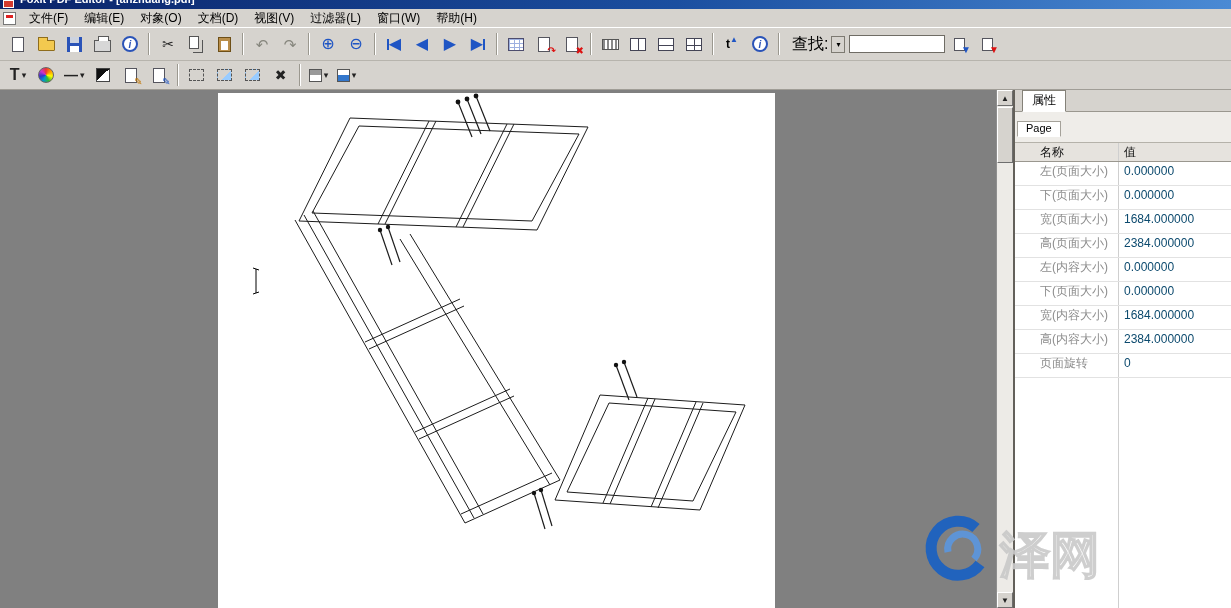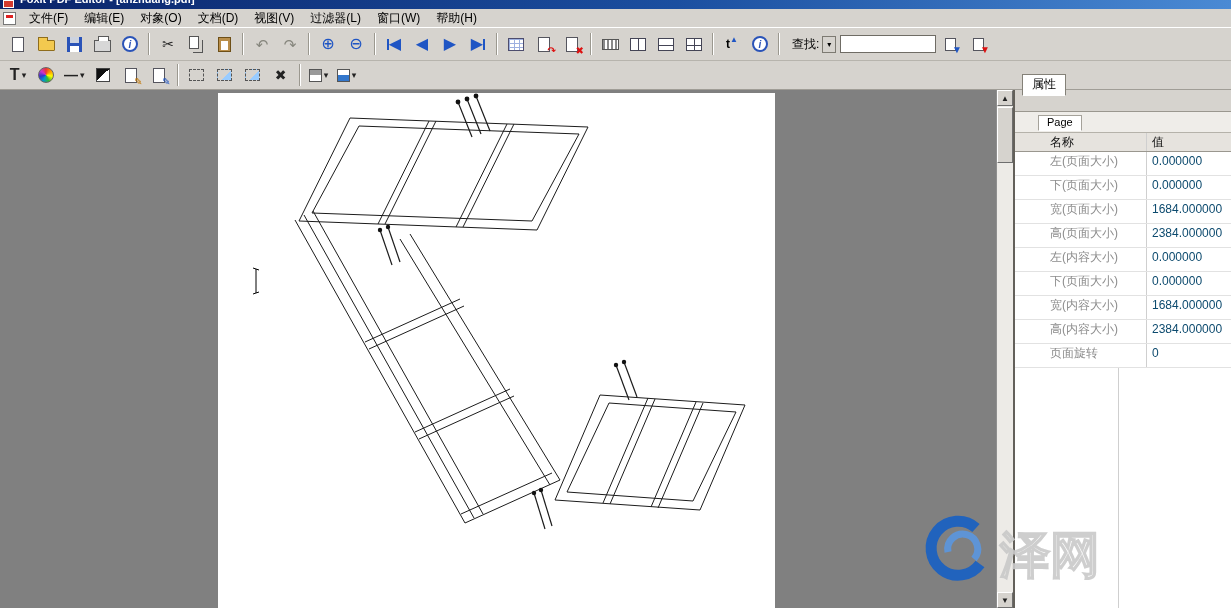--- a/index.html
+++ b/index.html
@@ -50,21 +50,21 @@
 .ic-overlay .ov{position:absolute;right:-6px;bottom:-4px;font-size:10px;font-weight:bold;color:#d11;line-height:1;}
 .ic-overlay .ov.bl{color:#1f55c4;}
 .ic-overlay .ov.or{color:#c07400;}
 .ic-keyboard{width:17px;height:11px;border:1px solid #555;display:inline-block;background:repeating-linear-gradient(90deg,#8a8a8a 0 2px,#fff 2px 4px);}
 .ic-split{width:16px;height:13px;border:1px solid #445;background:#fff;position:relative;display:inline-block;}
 .ic-split.v::after{content:"";position:absolute;left:7px;top:0;bottom:0;width:1px;background:#445;}
 .ic-split.h::before{content:"";position:absolute;top:6px;left:0;right:0;height:1px;background:#445;}
 .ic-split.q::after{content:"";position:absolute;left:7px;top:0;bottom:0;width:1px;background:#445;}
 .ic-split.q::before{content:"";position:absolute;top:6px;left:0;right:0;height:1px;background:#445;}
 .find{display:flex;align-items:center;margin-left:8px;}
-.find-label{font-size:12px;}
+.find-label{font-size:16px;}
 .find-dd{width:14px;height:17px;border:1px solid #7d7a72;background:#d6d3ce;font-size:8px;display:inline-flex;align-items:center;justify-content:center;margin-left:3px;}
 .find-input{width:96px;height:18px;border:1px solid #6f6c65;margin-left:4px;font-size:12px;padding:0 3px;background:#fff;}
 .ic-wheel{width:16px;height:16px;border-radius:50%;border:1px solid #666;display:inline-block;background:conic-gradient(#e33,#f90,#ff0,#3b3,#09c,#33c,#c3c,#e33);}
 .ic-fillsq{width:14px;height:14px;border:1px solid #444;display:inline-block;background:linear-gradient(135deg,#111 50%,#fff 50%);}
 .ic-dash{width:15px;height:12px;border:1px dashed #555;display:inline-block;}
 .ic-dash2{width:15px;height:12px;border:1px dashed #555;display:inline-block;background:linear-gradient(135deg,transparent 60%,#9cf 60%);}
 .ic-drop{width:13px;height:13px;border:1px solid #555;display:inline-block;background:linear-gradient(180deg,#9a9a9a 50%,#fff 50%);}
 .ic-bucket{width:13px;height:13px;border:1px solid #555;display:inline-block;background:linear-gradient(180deg,#fff 50%,#3377cc 50%);}
 .tsmall{font-size:12px;font-weight:bold;}
 .tsup{font-size:8px;color:#1f55c4;position:relative;top:-5px;}
@@ -75,28 +75,28 @@
 .pdfpage{position:absolute;left:218px;top:3px;width:557px;height:515px;background:#fff;}
 
 
 .vscroll{width:17px;background:#edebe7;border-left:1px solid #8f8f8f;display:flex;flex-direction:column;}
 .sbtn{height:16px;background:#d6d3ce;border:1px solid;border-color:#fff #6e6e6e #6e6e6e #fff;font-size:8px;color:#222;display:flex;align-items:center;justify-content:center;}
 .sthumb{height:56px;background:#d6d3ce;border:1px solid;border-color:#fff #6e6e6e #6e6e6e #fff;margin:1px 0;}
 .strack{flex:1;}
 
 
 .panel{width:218px;background:#fff;border-left:2px solid #63605a;display:flex;flex-direction:column;font-size:12px;}
-.ptabs{background:#d6d3ce;height:22px;display:flex;align-items:flex-end;padding:3px 0 16px 7px;border-bottom:1px solid #9a978f;}
+.ptabs{background:#d6d3ce;height:22px;display:flex;align-items:flex-end;padding:3px 0 0 7px;border-bottom:1px solid #9a978f;}
 .ptab{background:#fff;border:1px solid #848178;border-bottom:1px solid #fff;padding:1px 9px 2px;position:relative;top:1px;cursor:default;}
-.ptabs2{background:#efede9;height:21px;display:flex;align-items:flex-start;padding:2px 0 0 23px;border-bottom:1px solid #b5b2aa;}
+.ptabs2{background:#efede9;height:31px;display:flex;align-items:center;padding:2px 0 0 2px;border-bottom:1px solid #b5b2aa;}
 .ptab2{background:#fff;border:1px solid #a5a29a;border-bottom:1px solid #fff;padding:0 8px 2px;position:relative;top:1px;font-size:11px;cursor:default;}
 .trow{display:flex;height:24px;line-height:19px;border-bottom:1px solid #e2e2e2;}
 .theader{height:19px;line-height:18px;border-bottom:1px solid #9a978f;background:#e6e3de;}
 .theader .tname,.theader .tval{color:#111;}
-.tname{width:104px;padding-left:7px;color:#8c8c8c;border-right:1px solid #cfcfcf;overflow:hidden;white-space:nowrap;margin-left:28px;}
+.tname{width:104px;padding-left:25px;color:#8c8c8c;border-right:1px solid #cfcfcf;overflow:hidden;white-space:nowrap;}
 .tval{flex:1;padding-left:5px;color:#0c4a6e;overflow:hidden;white-space:nowrap;}
 .tfill{flex:1;display:flex;}
 .tfill-left{width:104px;border-right:1px solid #cfcfcf;}
 
 
 .watermark{position:absolute;left:912px;top:512px;width:185px;height:78px;pointer-events:none;opacity:.9;}
 .watermark text{font-family:"Liberation Sans","DejaVu Sans",sans-serif;}
 </style>
 </head>
 <body>

